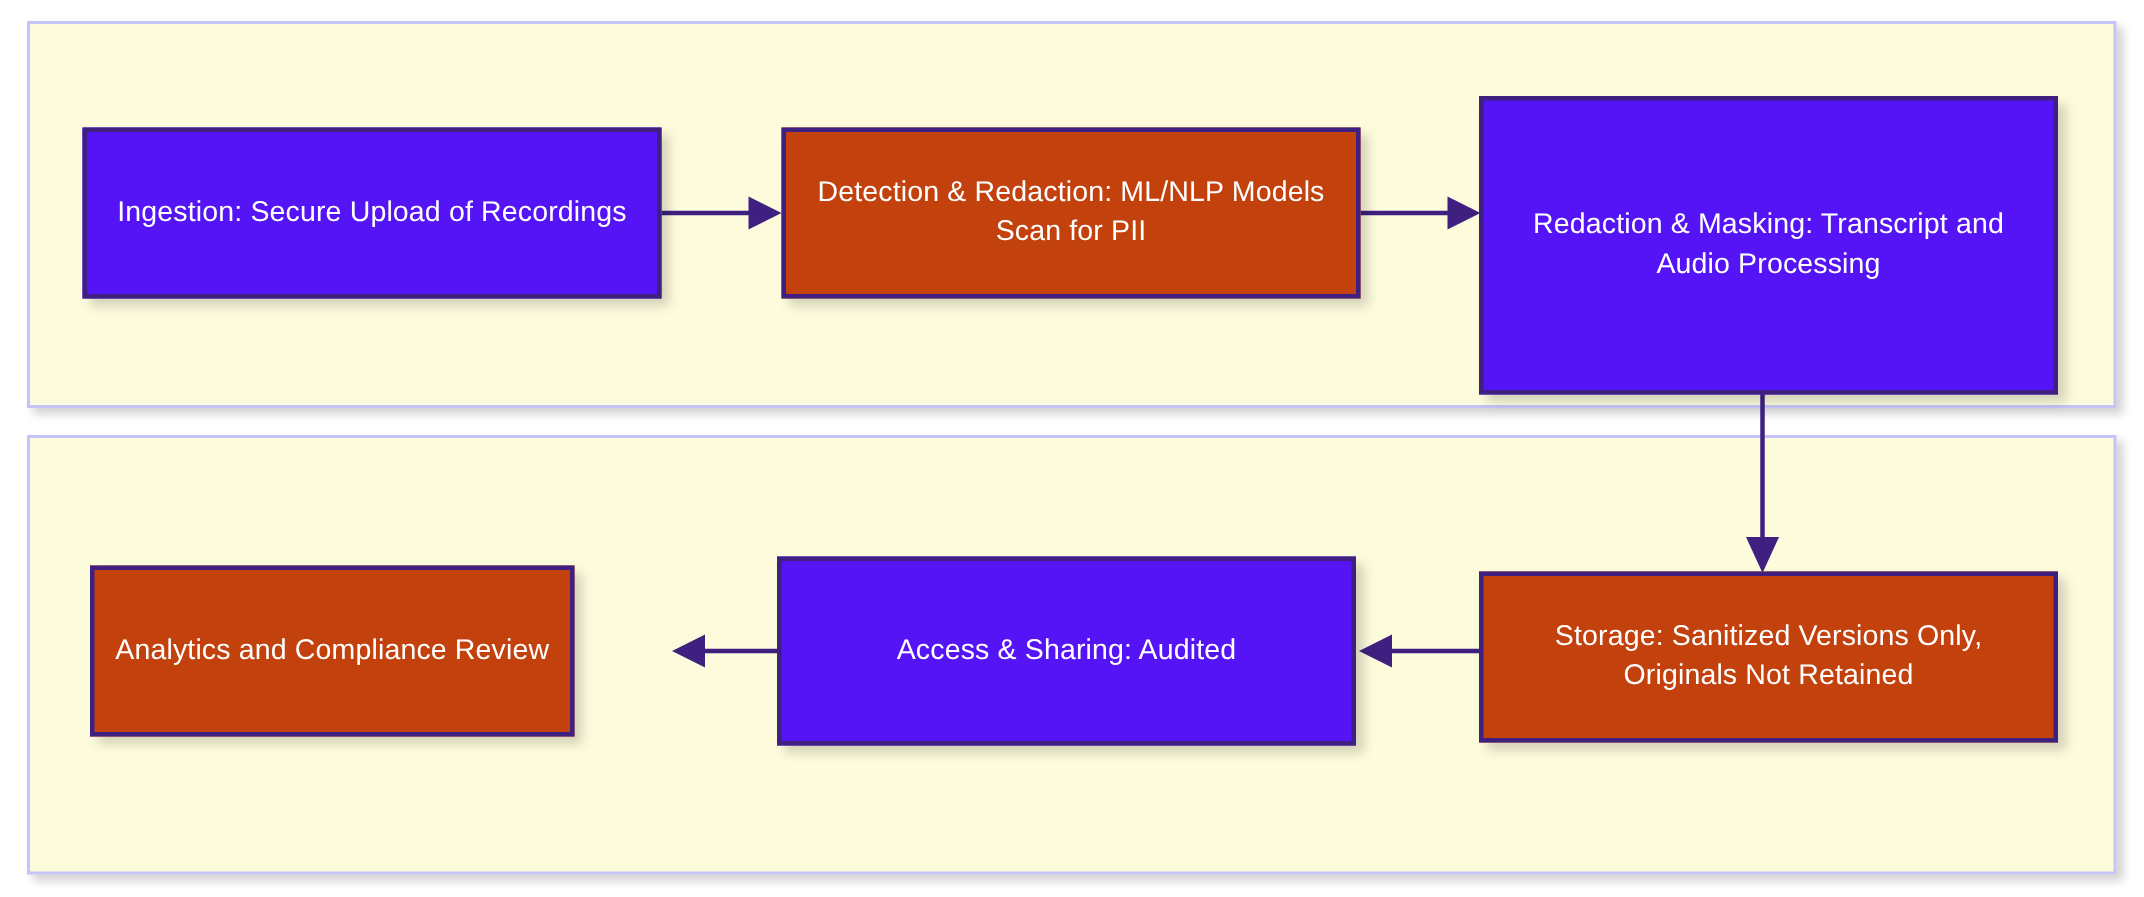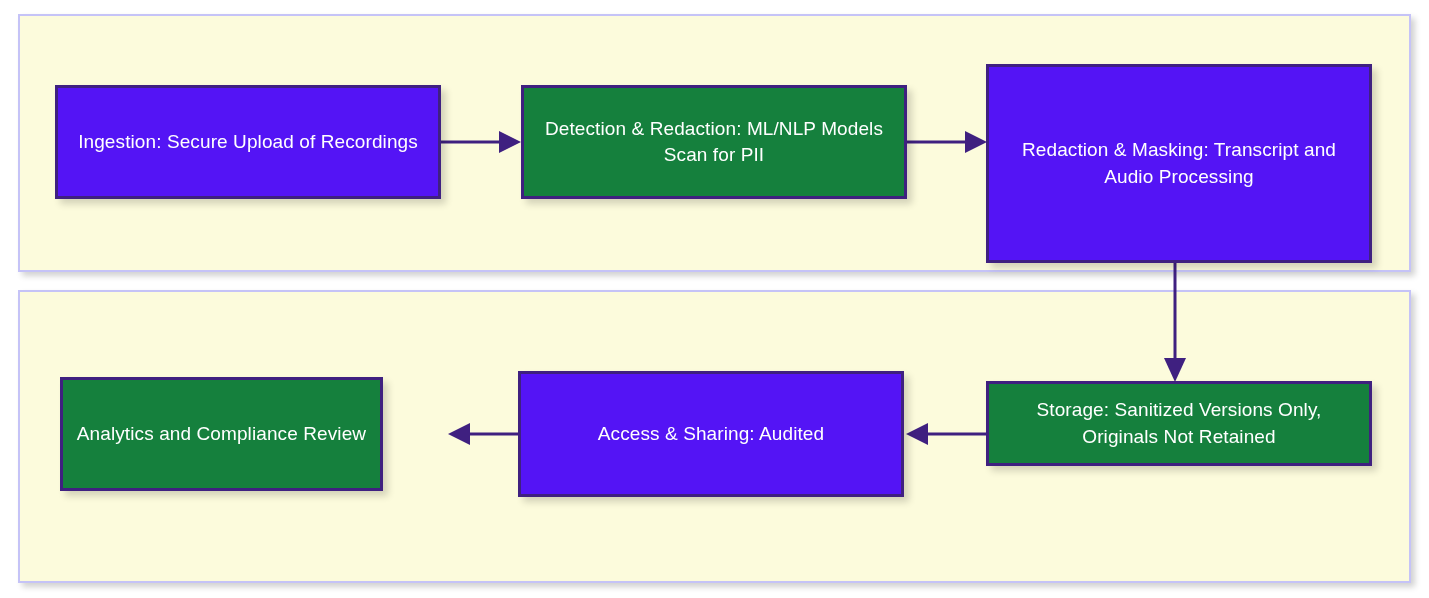--- a/index.html
+++ b/index.html
@@ -37,28 +37,28 @@
     justify-content: center;
     text-align: center;
     color: #ffffff;
     font-size: 19px;
     line-height: 1.38;
     letter-spacing: 0.1px;
     padding: 4px 10px;
     z-index: 3;
   }
   .node.fill-dark  { background: #5414f5; }
-  .node.fill-light { background: #15803d; }
+  .node.fill-light { background: #c2410c; }
 
   #node-ingestion { left: 55px;  top: 85px;  width: 386px; height: 114px; }
   #node-detection { left: 521px; top: 85px;  width: 386px; height: 114px; }
   #node-redaction { left: 986px; top: 64px;  width: 386px; height: 199px; }
   #node-analytics { left: 60px;  top: 377px; width: 323px; height: 114px; }
   #node-access    { left: 518px; top: 371px; width: 386px; height: 126px; text-align: right; }
-  #node-storage   { left: 986px; top: 381px; width: 386px; height: 85px; }
+  #node-storage   { left: 986px; top: 381px; width: 386px; height: 114px; }
 
   .node-label { display: block; }
 
   
   .conn {
     position: absolute;
     z-index: 2;
   }
   .conn svg { display: block; overflow: visible; }
 

